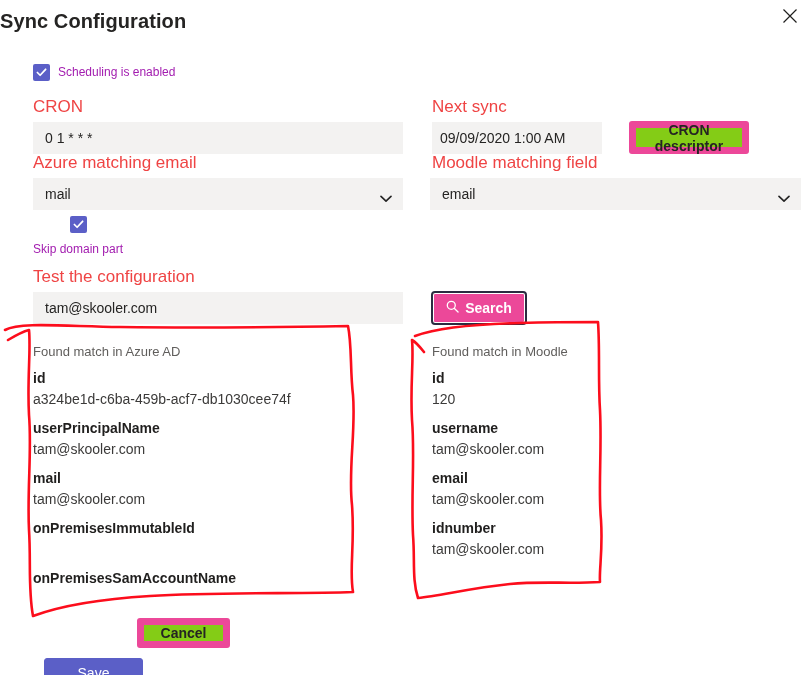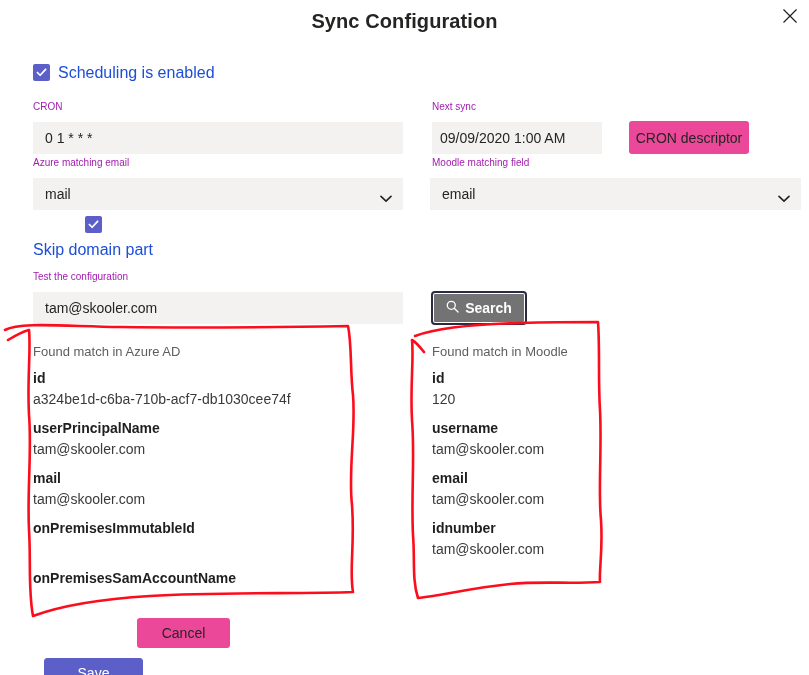--- a/index.html
+++ b/index.html
@@ -22,21 +22,20 @@
     position: absolute;
     inset: 0;
   }
 
   
   .dialog-title {
     position: absolute;
     top: 10px;
     left: 0;
     width: 809px;
-    text-align: center;
     font-size: 20px;
     font-weight: 600;
     color: #252423;
     letter-spacing: .1px;
   }
   .close-btn {
     position: absolute;
     top: 0px;
     right: 3px;
     width: 32px;
@@ -47,22 +46,22 @@
     cursor: pointer;
     background: transparent;
     border: none;
     padding: 0;
   }
   .close-btn svg { display: block; }
 
   
   .field-label {
     position: absolute;
-    font-size: 10px;
-    color: #a21caf;
+    font-size: 17px;
+    color: #ef4444;
     line-height: 16px;
     white-space: nowrap;
   }
   .text-input {
     position: absolute;
     box-sizing: border-box;
     background: #f3f2f1;
     border: none;
     border-bottom: 1px solid transparent;
     font-family: "Liberation Sans", sans-serif;
@@ -124,51 +123,52 @@
     height: 17px;
     border-radius: 2px;
     background: #5b5fc7;
     display: flex;
     align-items: center;
     justify-content: center;
     flex: none;
   }
   .cbox svg { display: block; }
   .checkrow .cb-label {
-    font-size: 16px;
-    color: #1d4ed8;
+    font-size: 12px;
+    color: #a21caf;
     line-height: 17px;
     white-space: nowrap;
   }
 
   
   .btn {
     position: absolute;
     box-sizing: border-box;
     font-family: "Liberation Sans", sans-serif;
     font-size: 14px;
     cursor: pointer;
     border-radius: 3px;
     display: flex;
     align-items: center;
     justify-content: center;
     padding: 0;
   }
   .btn-secondary {
-    background: #ec4899;
-    border: 2px solid #ec4899;
-    color: #252423;
+    background: #84cc16;
+    border: 7px solid #ec4899;
+    color: #252423;
+    font-weight: bold;
   }
   .btn-primary {
     background: #5b5fc7;
     border: 1px solid #5b5fc7;
     color: #ffffff;
   }
   .btn-search {
-    background: #737373;
+    background: #ec4899;
     border: 1px solid #ffffff;
     outline: 2px solid #2b2b40;
     color: #ffffff;
     font-weight: 600;
     gap: 6px;
     border-radius: 2px;
   }
   .btn-search .mag { display: block; }
 
   
@@ -279,21 +279,21 @@
       </svg>
     </span>
     <span>Search</span>
   </button>
 
   <div class="panel" style="left:33px; top:344px; width:330px;">
     <div class="panel-caption">Found match in Azure AD</div>
 
     <div class="kv">
       <div class="kv-key">id</div>
-      <div class="kv-val">a324be1d-c6ba-710b-acf7-db1030cee74f</div>
+      <div class="kv-val">a324be1d-c6ba-459b-acf7-db1030cee74f</div>
     </div>
     <div class="kv">
       <div class="kv-key">userPrincipalName</div>
       <div class="kv-val">tam@skooler.com</div>
     </div>
     <div class="kv">
       <div class="kv-key">mail</div>
       <div class="kv-val">tam@skooler.com</div>
     </div>
     <div class="kv">

